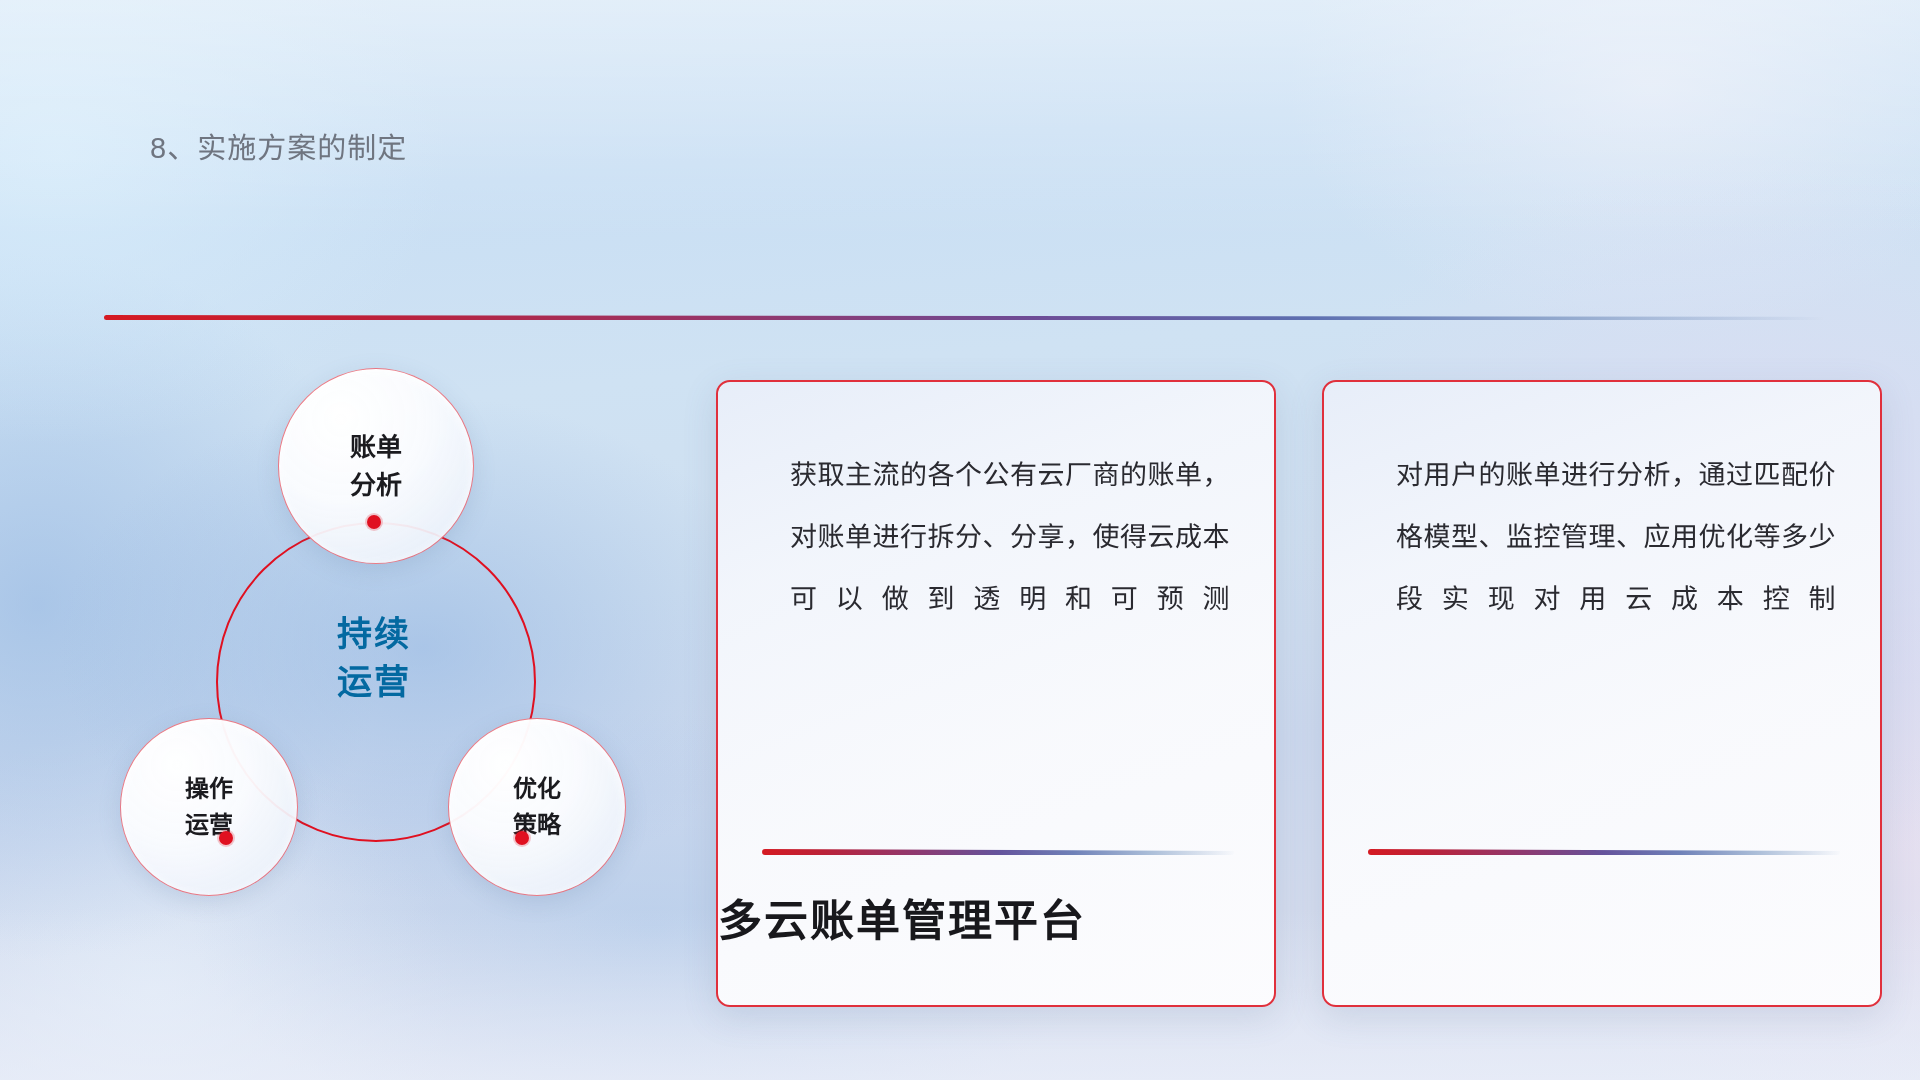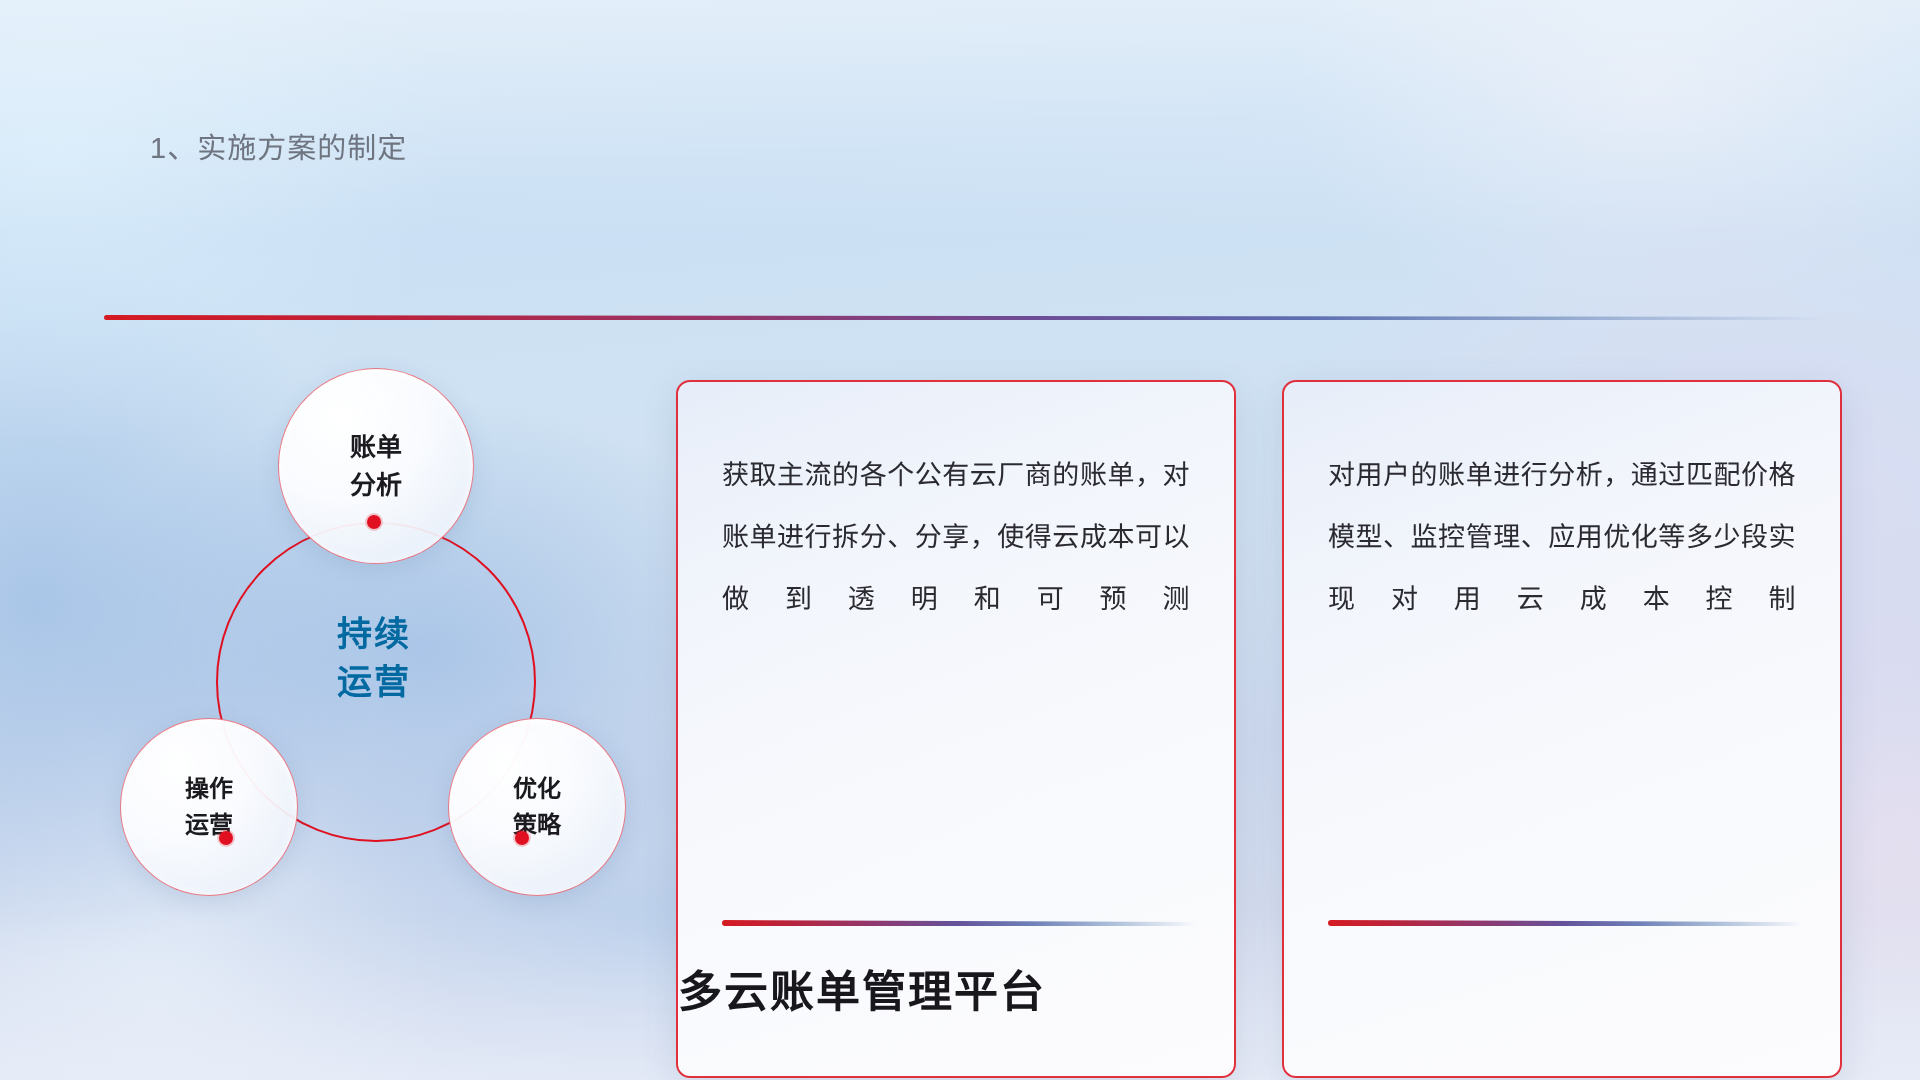--- a/index.html
+++ b/index.html
@@ -181,31 +181,32 @@
     line-height: 48px;
     letter-spacing: 2px;
   }
   .vcenter span { display: block; }
 
   
   .card {
     position: absolute;
     top: 380px;
     width: 560px;
-    height: 698px;
+    height: 627px;
     border: 2px solid #e0303c;
     border-radius: 14px;
     background: linear-gradient(160deg,
         rgba(232,238,249,0.96) 0%,
         rgba(243,246,252,0.97) 26%,
         rgba(249,250,253,0.98) 58%,
         rgba(252,252,254,0.99) 100%);
     box-shadow: 0 10px 34px rgba(86,112,150,0.16);
     box-sizing: border-box;
-    padding: 62px 44px 0 44px;
+    padding: 62px 44px 0 72px;
+    margin-left: 40px;
   }
   .card-1 { left: 676px; }
   .card-2 { left: 1282px; }
 
   .card-body {
     color: #2a2a30;
     font-size: 27px;
     line-height: 62px;
     letter-spacing: 0.5px;
     text-align: justify;
@@ -246,21 +247,21 @@
 <div id="stage">
 
   <div class="bg-layer bg-base"></div>
   <div class="bg-layer bg-blob-left"></div>
   <div class="bg-layer bg-blob-mid"></div>
   <div class="bg-layer bg-blob-right"></div>
   <div class="bg-layer bg-top"></div>
   <div class="bg-layer bg-bottom"></div>
 
   <div class="steps steps-left">
-    <span class="step-line">1、实施方案的制定</span>
+    <span class="step-line">8、实施方案的制定</span>
   </div>
 
 
   <div class="divider"></div>
 
   <div id="venn">
 
     <div class="vcircle ring"></div>
 
     <div class="vcircle bubble bubble-top">

